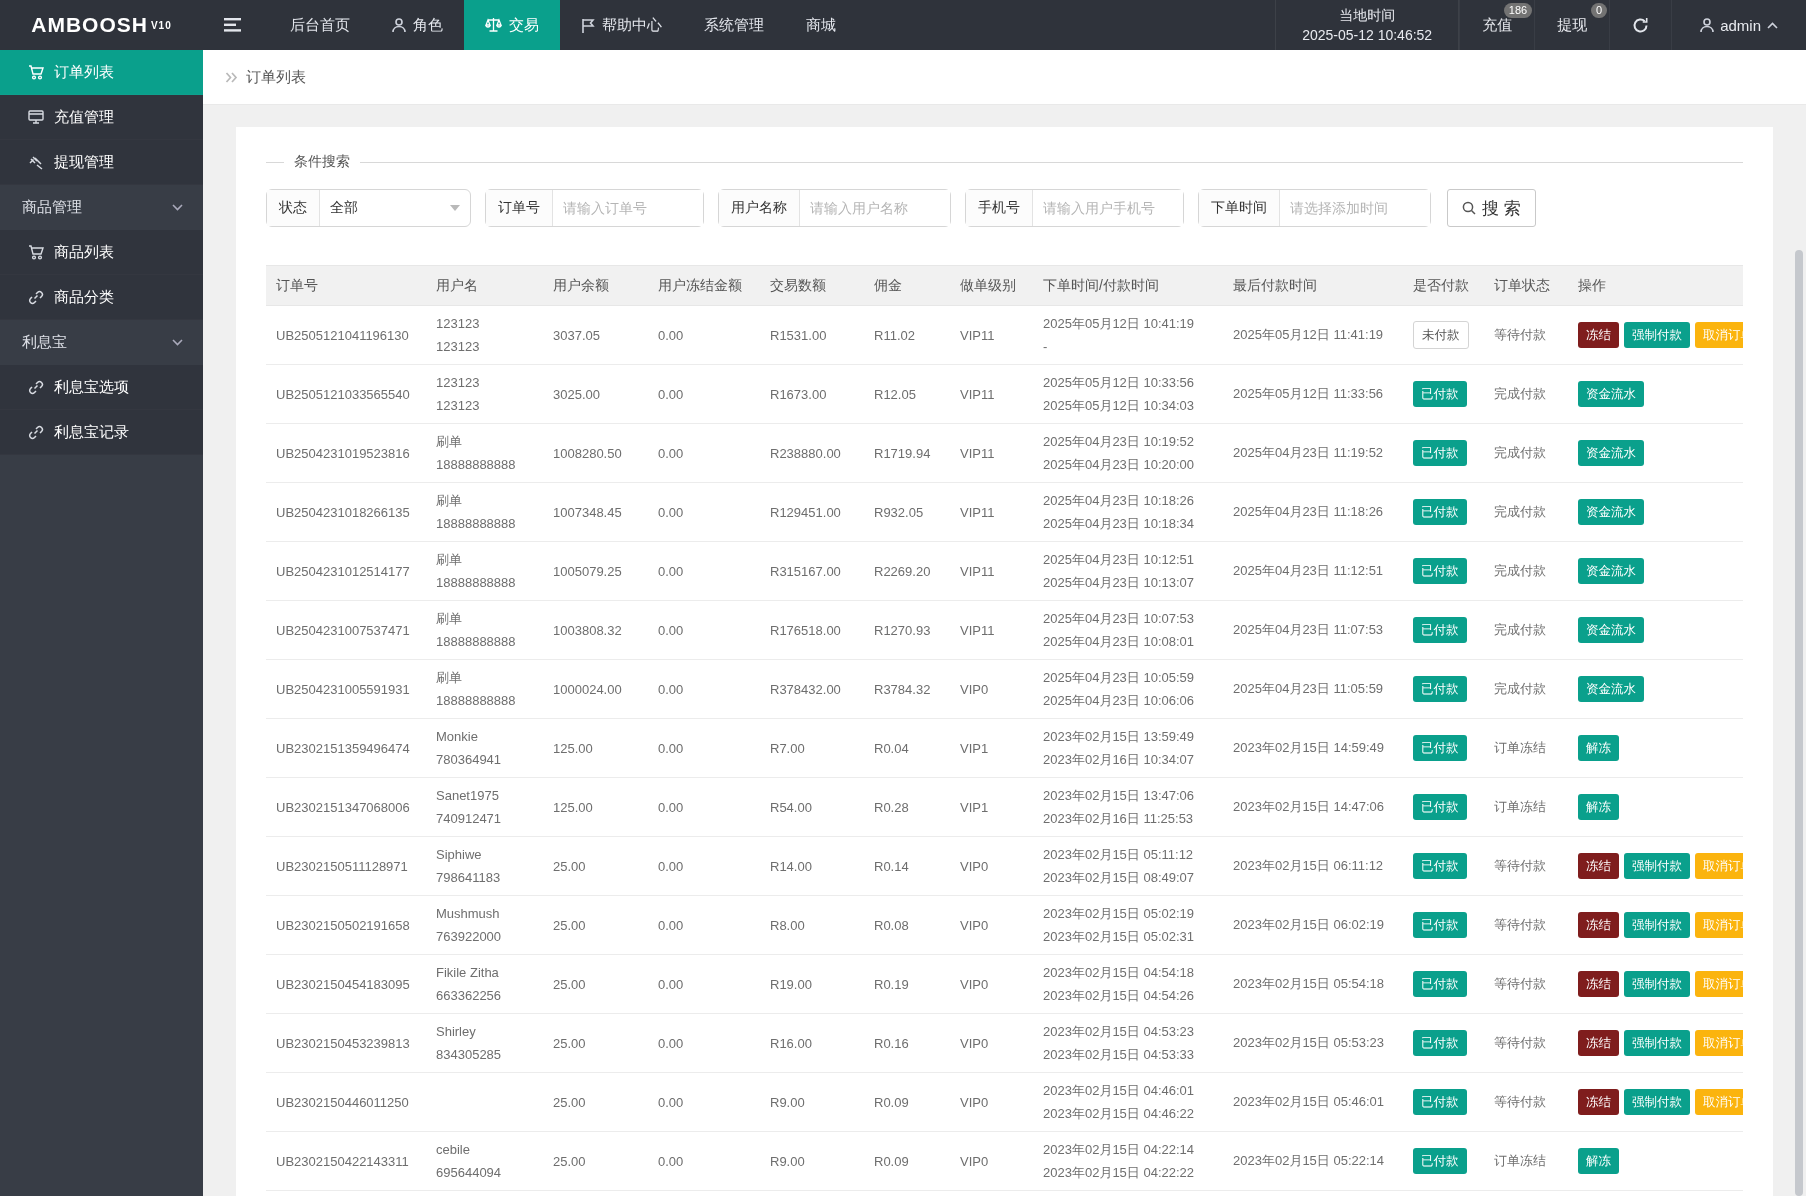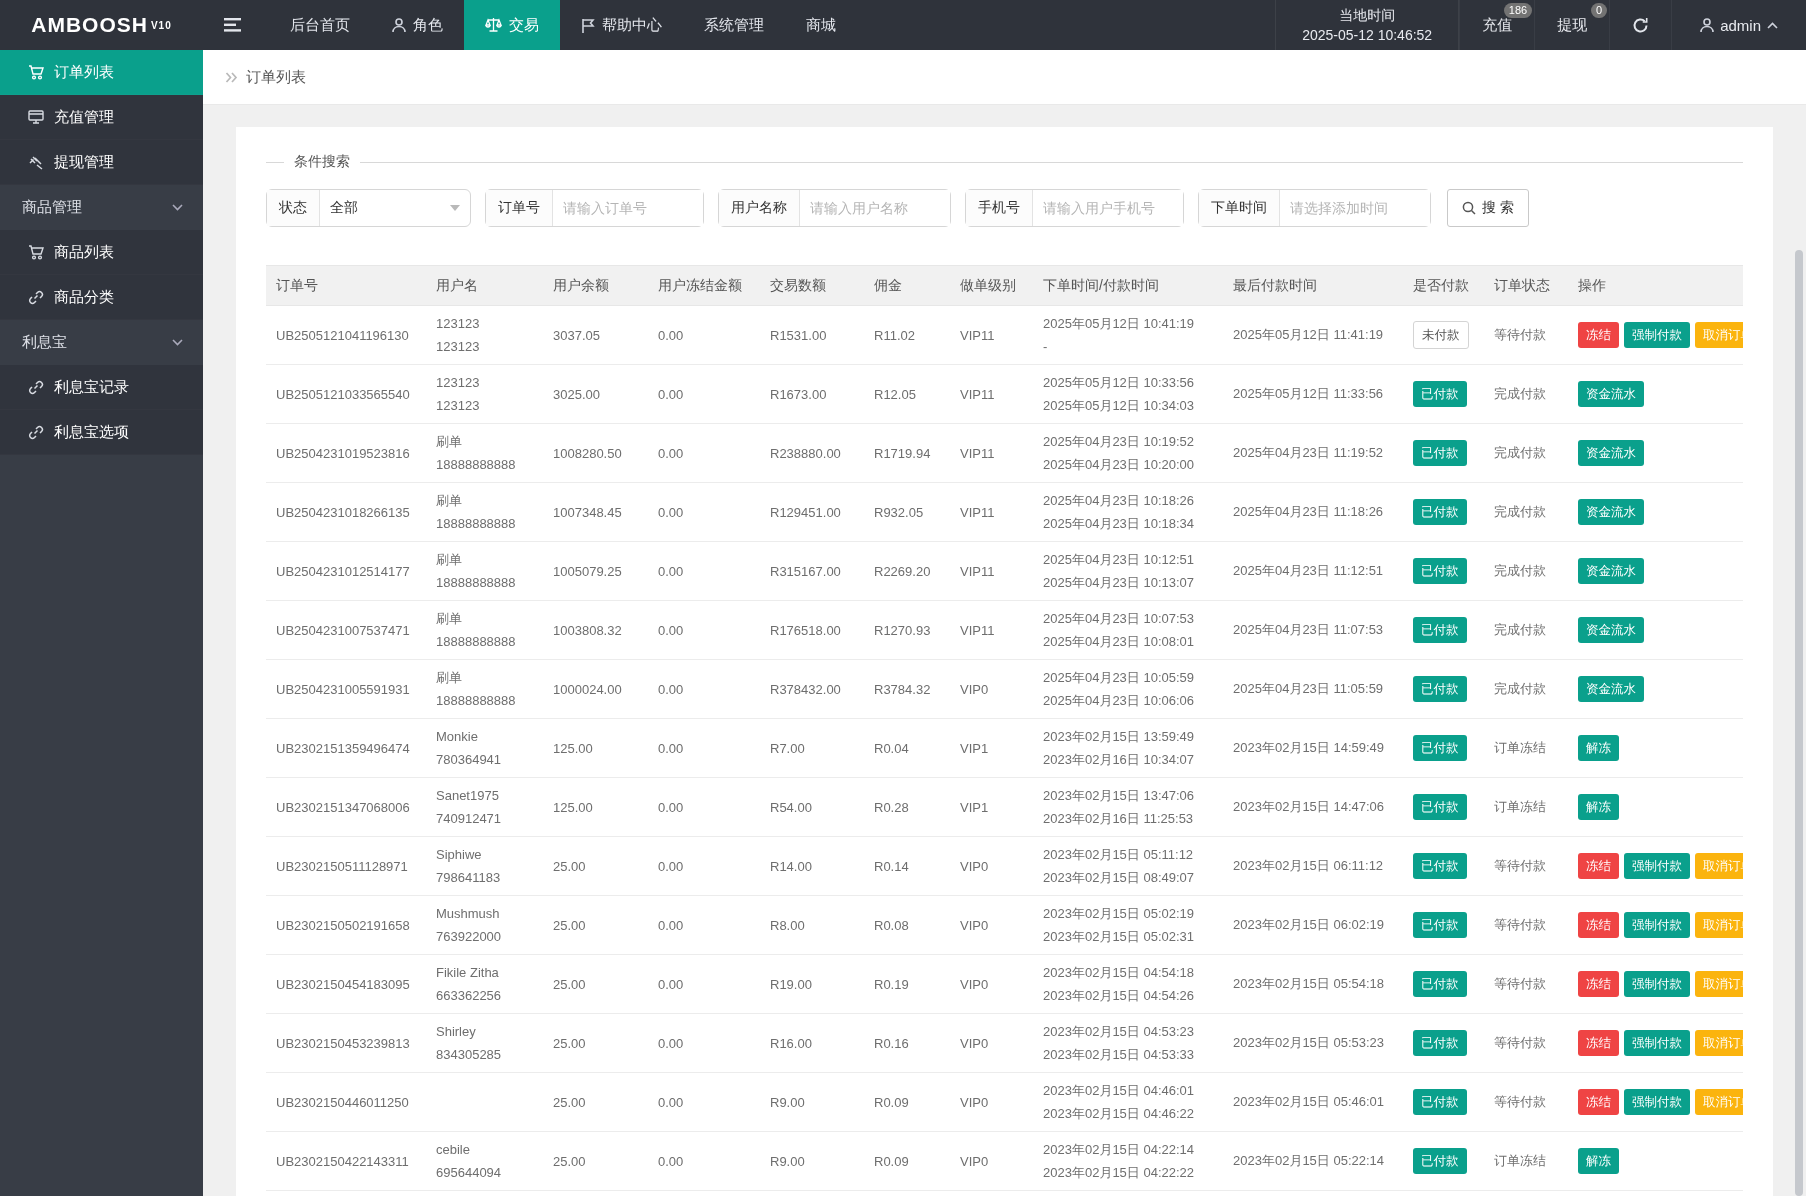--- a/index.html
+++ b/index.html
@@ -42,30 +42,30 @@
   fieldset.filters { border:none; border-top:1px solid #d8d8d8; margin:0 30px; padding:14px 0 18px 0; }
   fieldset.filters legend { font-size:14px; color:#555; padding:0 10px; margin-left:18px; }
   .filter-row { display:flex; align-items:center; gap:14px; margin-top:4px; }
   .fgroup { display:flex; align-items:stretch; border:1px solid #d6d6d6; border-radius:6px; height:38px; background:#fff; }
   .flabel { display:flex; align-items:center; padding:0 12px; font-size:14px; color:#333; background:#fcfcfc; border-right:1px solid #e3e3e3; white-space:nowrap; }
   .fvalue { display:flex; align-items:center; padding:0 10px; font-size:14px; color:#333; position:relative;gap:28px; }
   .fgroup input { border:none; outline:none; padding:0 10px; font-size:14px; color:#333; width:150px; font-family:inherit; }
   .fgroup input::placeholder { color:#b5b5b5; }
   .select-box { width:150px; justify-content:space-between; cursor:pointer; }
   .caret-down { width:0; height:0; border-left:5px solid transparent; border-right:5px solid transparent; border-top:6px solid #b9b9b9; }
-  .search-btn { display:flex; align-items:center; gap:6px; height:38px; padding:0 14px; border:1px solid #c9c9c9; border-radius:3px; background:#fff; font-size:14px; color:#333; cursor:pointer; margin-left:2px; }
+  .search-btn { display:flex; align-items:center; gap:6px; height:38px; padding:0 14px; border:1px solid #c9c9c9; border-radius:3px; background:#fff; font-size:17px; color:#333; cursor:pointer; margin-left:2px; }
 
   
   table.orders { table-layout:fixed; width:1477px; margin:20px 30px 0 30px; border-collapse:collapse; }
   .orders th { background:#f1f1f1; height:40px; text-align:left; font-weight:normal; font-size:14px; color:#555; padding:0 10px; border:1px solid #e7e7e7; border-left:none; border-right:none; white-space:nowrap; overflow:hidden; }
   .orders td { height:59px; font-size:13px; color:#6e6e6e; padding:6px 10px; border-bottom:1px solid #ececec; vertical-align:middle; overflow:hidden; white-space:nowrap; }
   .orders td .l2 { line-height:23px; }
   .tag { display:inline-block; padding:7px 8px; border-radius:3px; font-size:12.5px; line-height:1; color:#fff; margin-right:5px; cursor:pointer; white-space:nowrap; }
   .tag-primary { background:#0aa08c; }
-  .tag-danger { background:#ef4444; }
+  .tag-danger { background:#7f1d1d; }
   .tag-warning { background:#fbb40e; }
   .tag-plain { background:#fff; border:1px solid #d4d4d4; color:#555; cursor:default; }
 
   
   .scroll-thumb { position:absolute; right:3px; top:200px; bottom:0; width:8px; background:#c5c8cd; border-radius:4px; }
 </style>
 </head>
 <body>
 
 <div class="topbar">
@@ -197,27 +197,27 @@
       <span>利息宝</span>
       <svg width="11" height="7" viewBox="0 0 11 7" fill="none" stroke="#aab" stroke-width="1.6">
           <path d="M1 1l4.5 4.5L10 1"></path>
         </svg>
     </div>
     <div class="sb-sub">
       <div class="sb-item">
         <svg width="16" height="15" viewBox="0 0 16 15" fill="none" stroke="#d8dbe2" stroke-width="1.5">
             <path d="M6.5 8.5l3-3M4 7L2.5 8.5a2.8 2.8 0 0 0 4 4L8 11M12 8l1.5-1.5a2.8 2.8 0 0 0-4-4L8 4"></path>
           </svg>
-        <span>利息宝记录</span>
+        <span>利息宝选项</span>
       </div>
       <div class="sb-item">
         <svg width="16" height="15" viewBox="0 0 16 15" fill="none" stroke="#d8dbe2" stroke-width="1.5">
             <path d="M6.5 8.5l3-3M4 7L2.5 8.5a2.8 2.8 0 0 0 4 4L8 11M12 8l1.5-1.5a2.8 2.8 0 0 0-4-4L8 4"></path>
           </svg>
-        <span>利息宝选项</span>
+        <span>利息宝记录</span>
       </div>
     </div>
   </aside>
 
   <div class="main">
     <div class="breadcrumb-bar">
       <svg width="13" height="11" viewBox="0 0 13 11" fill="none" stroke="#b9b9b9" stroke-width="1.7">
           <path d="M1.5 1l4 4.5-4 4.5M7 1l4 4.5-4 4.5"></path>
         </svg>
       <span class="breadcrumb-title">订单列表</span>

